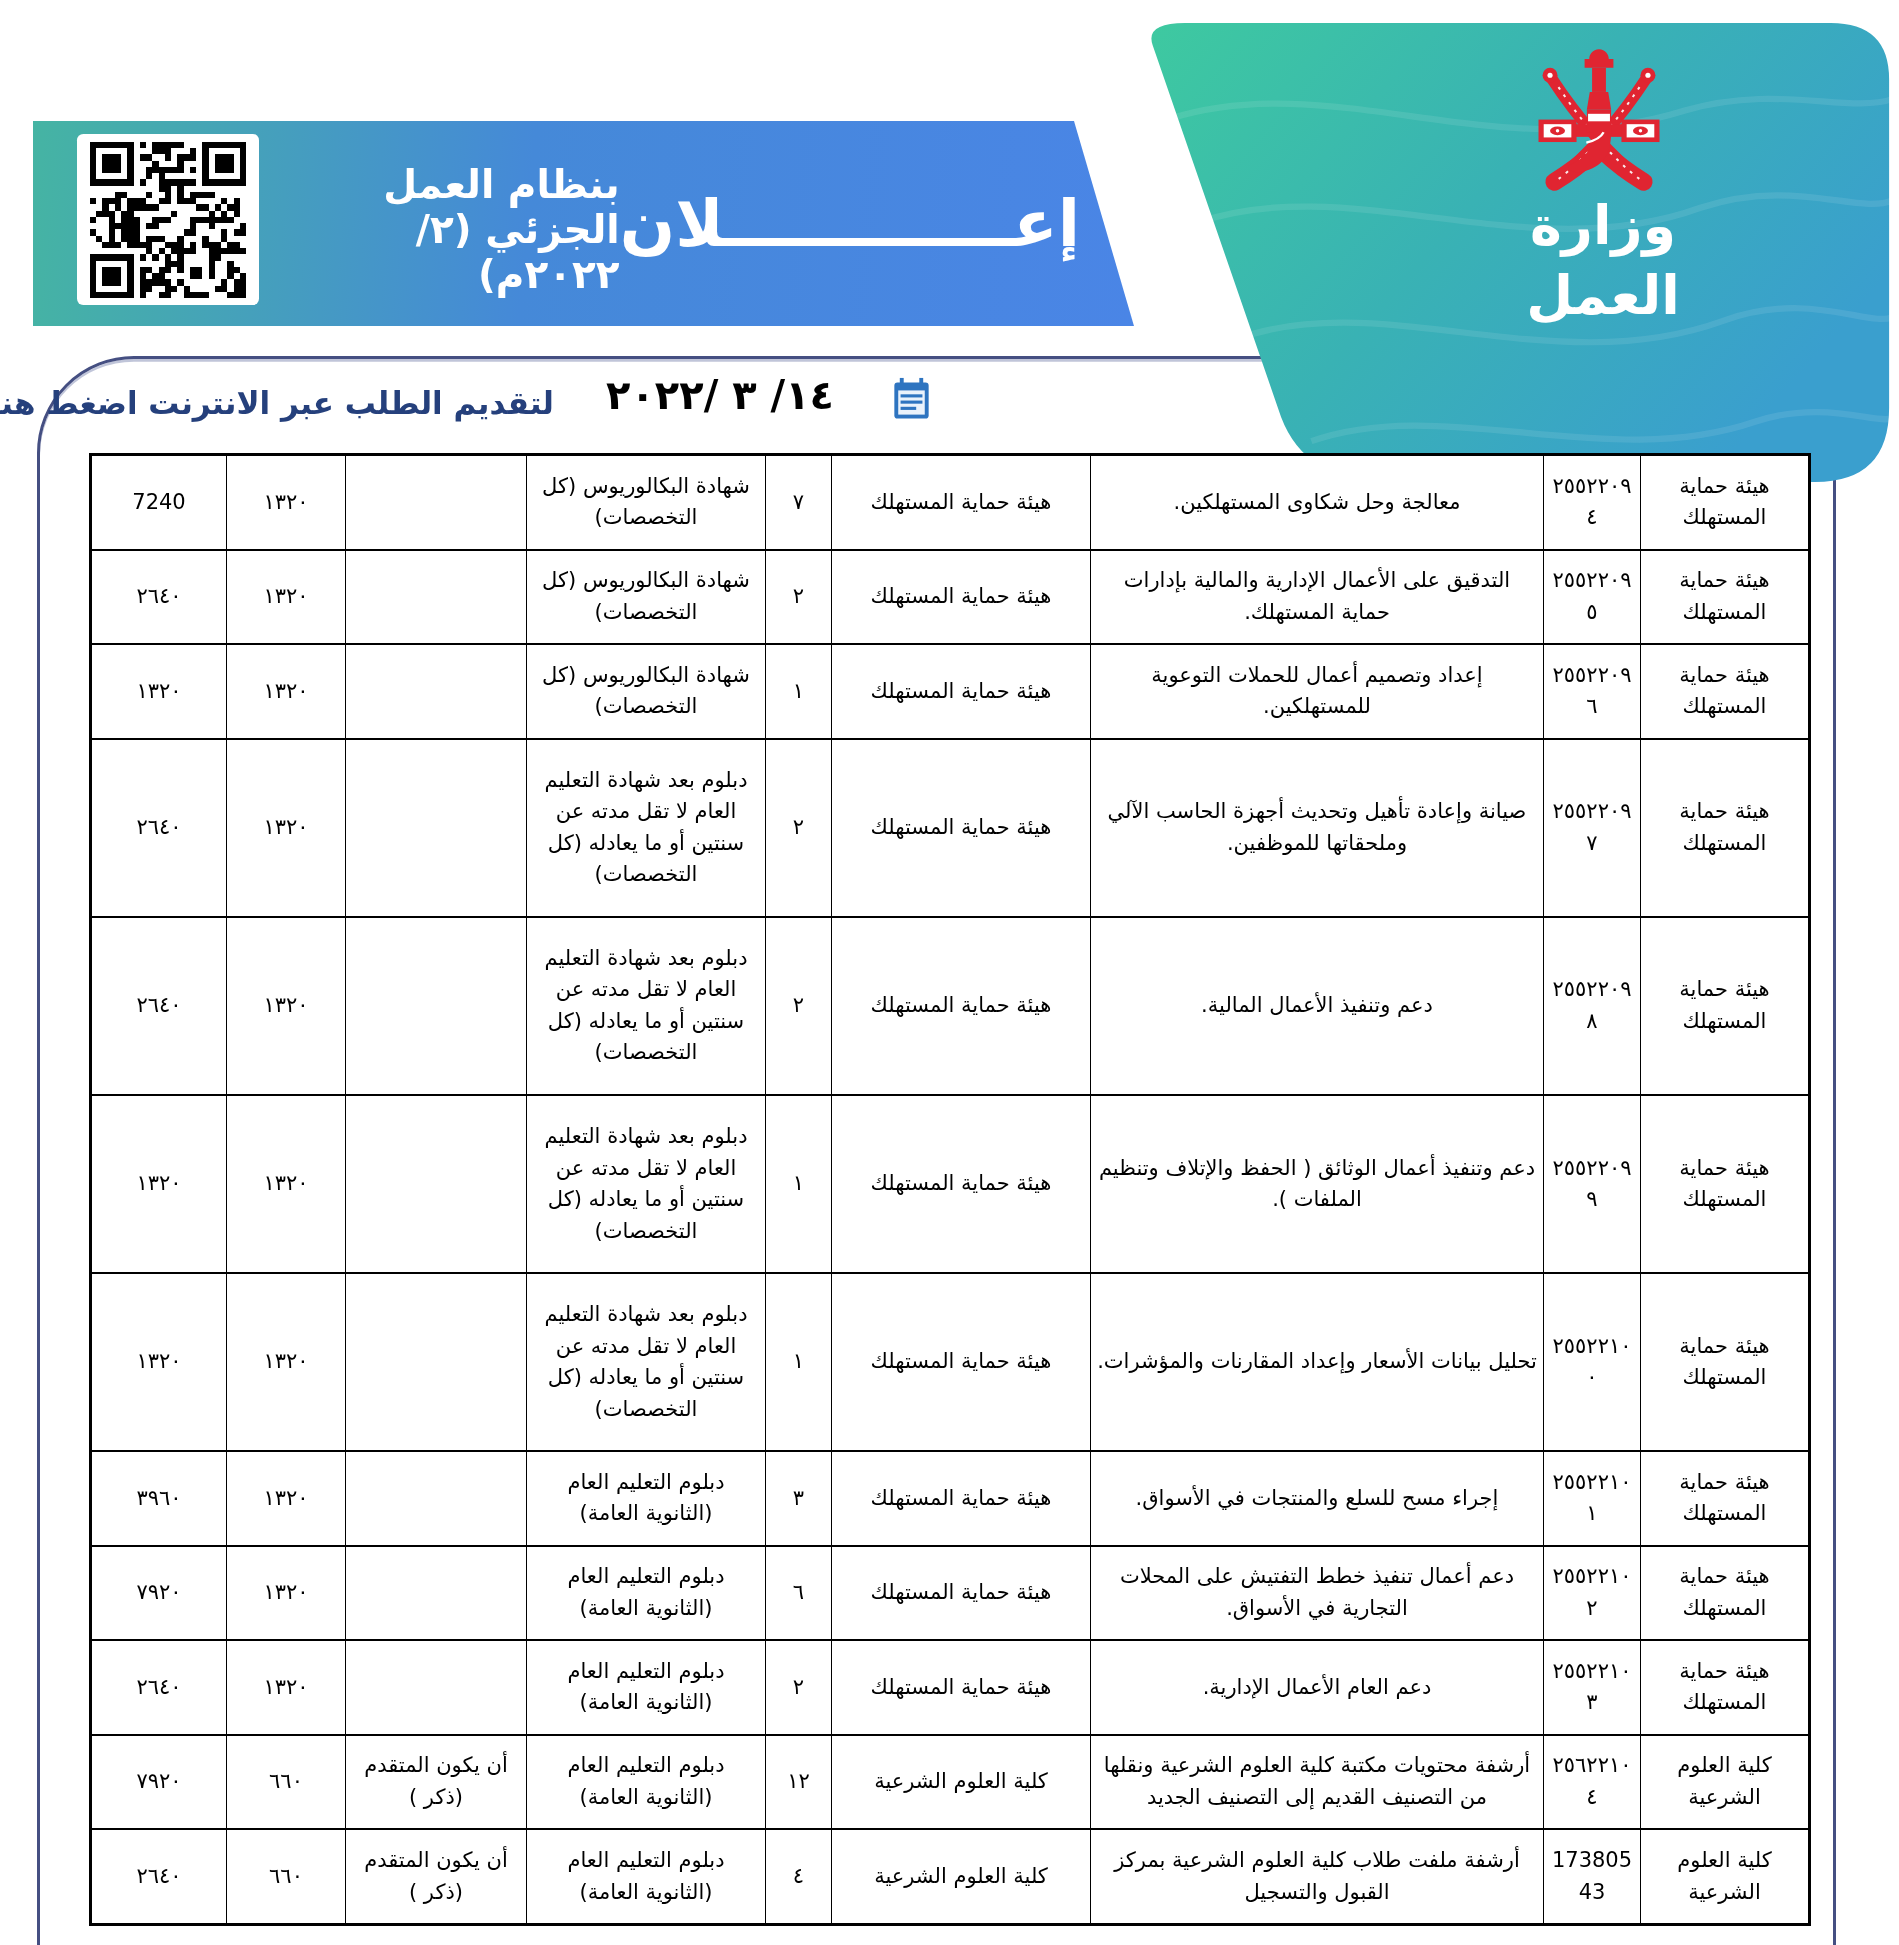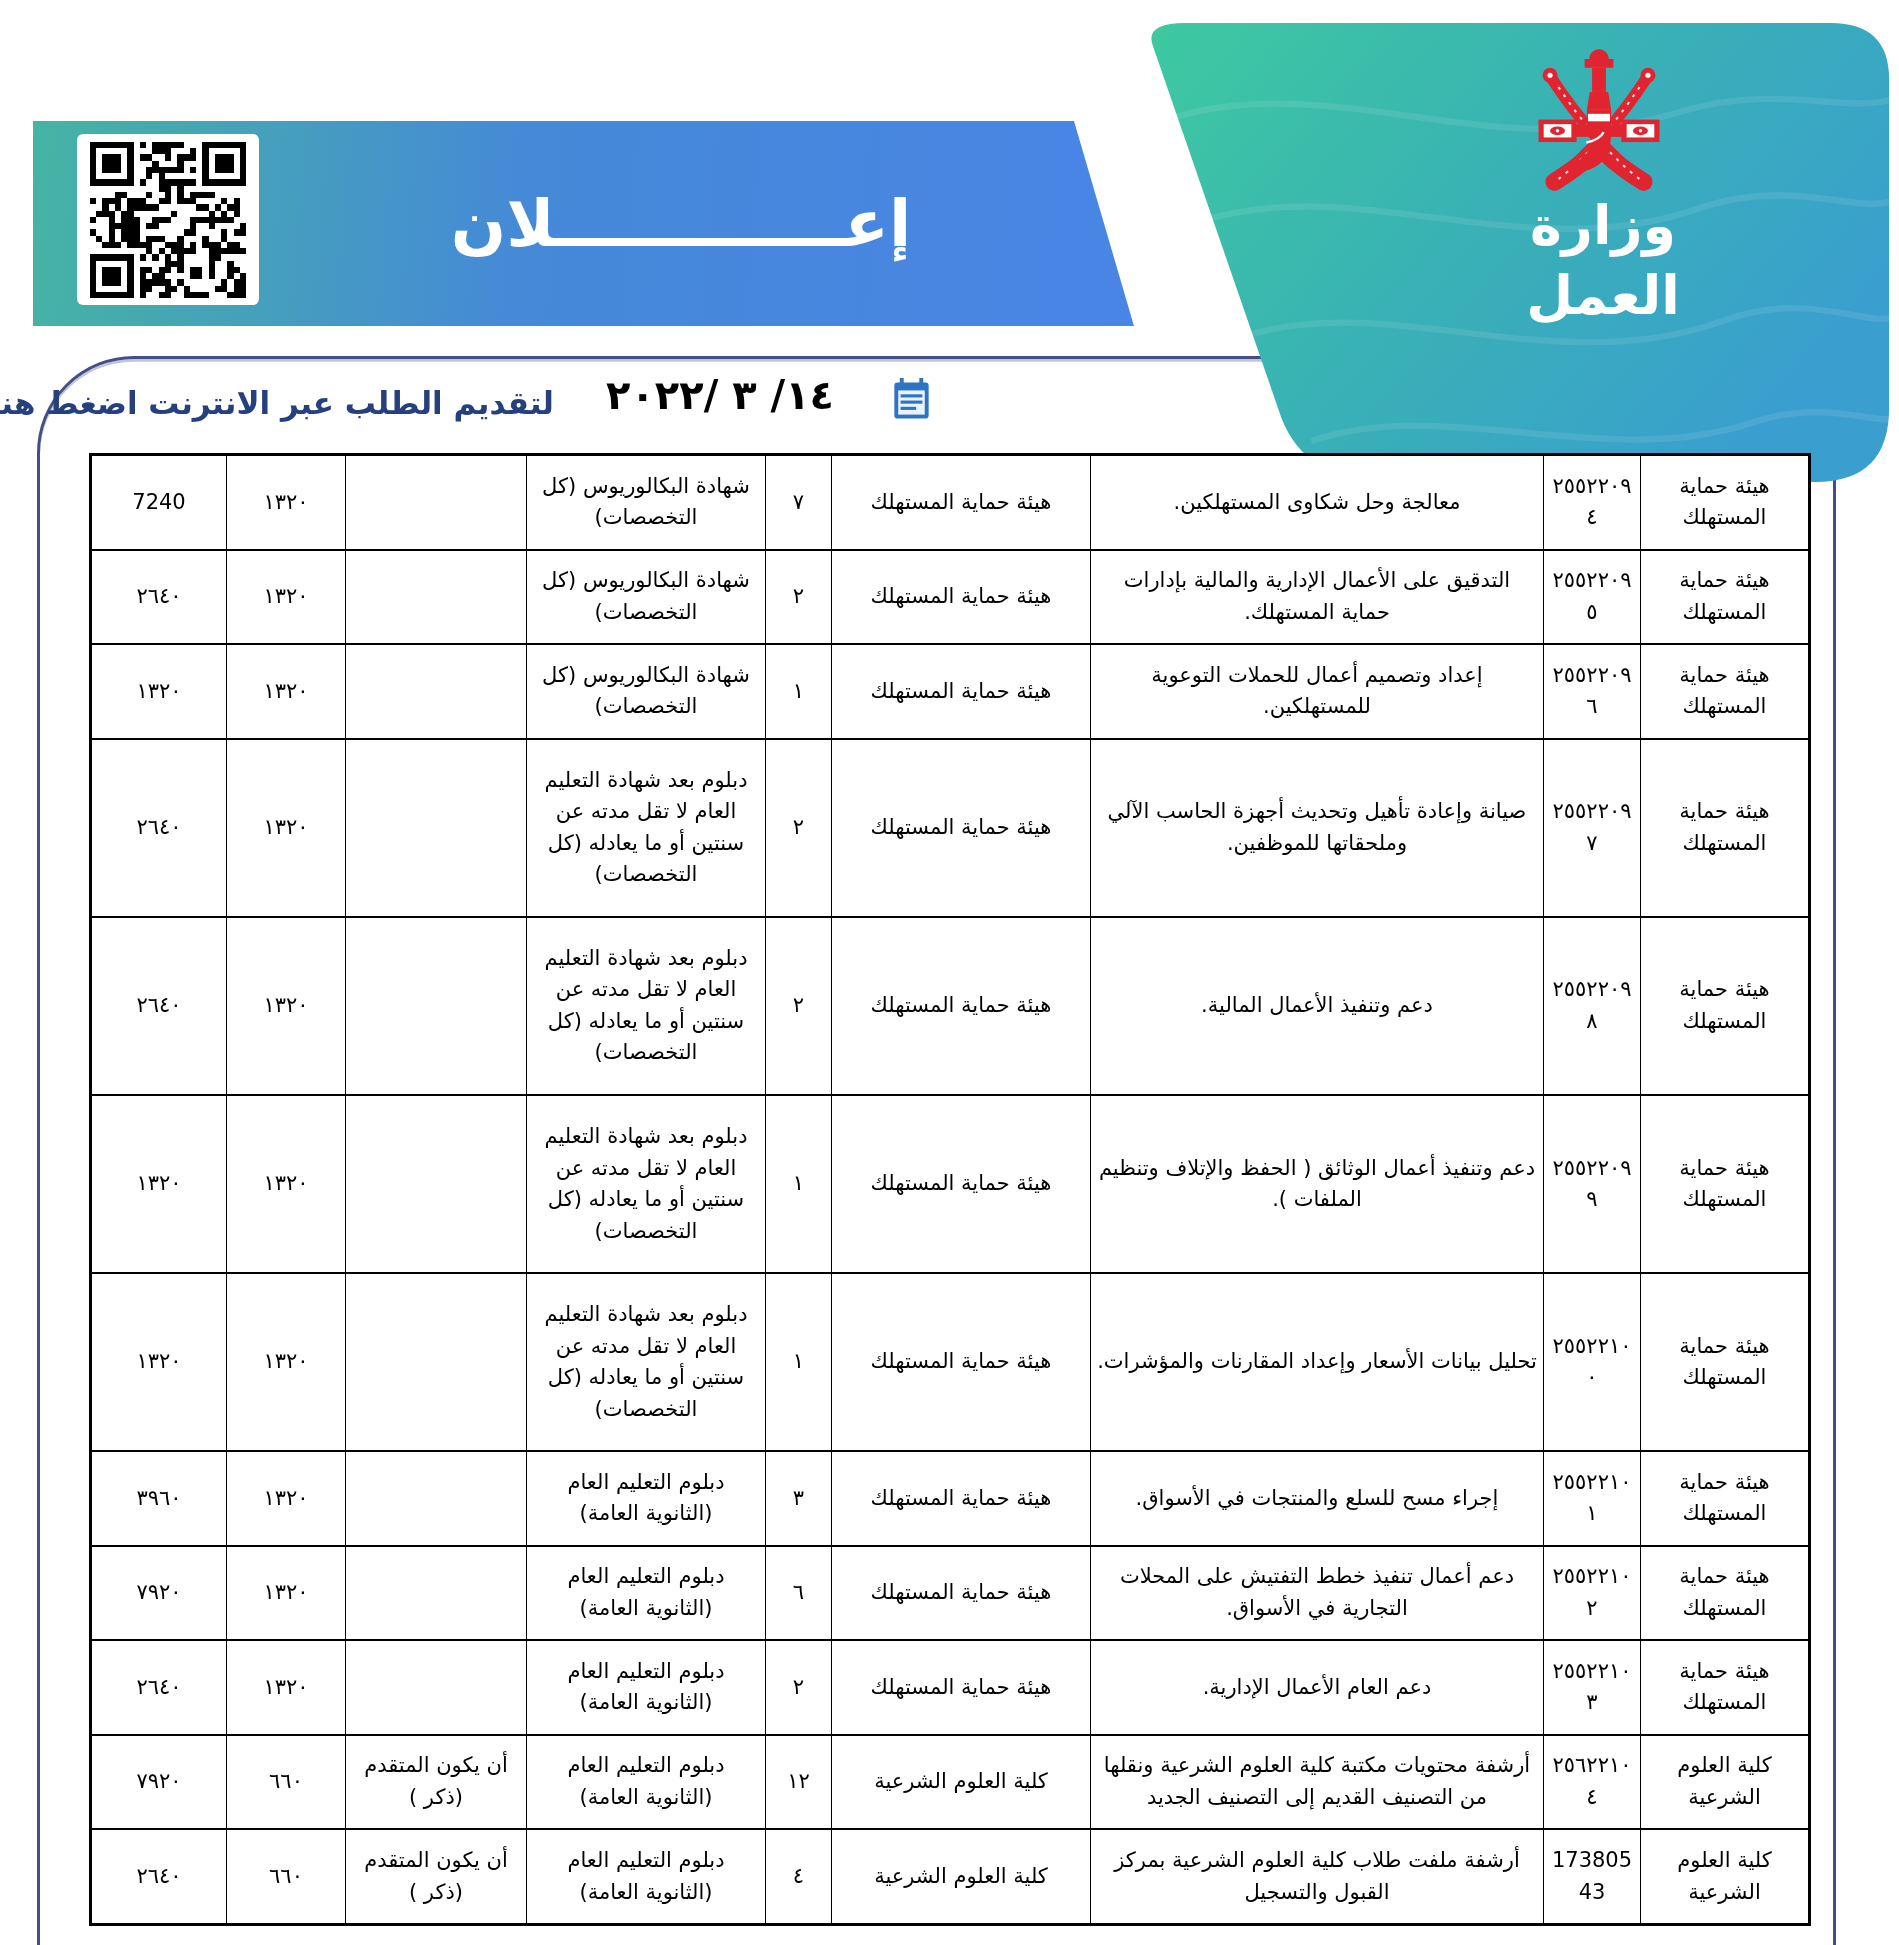--- a/index.html
+++ b/index.html
@@ -281,20 +281,21 @@
           <rect x="18" y="0" width="7" height="7" fill="#000"></rect>
           <rect x="19" y="1" width="5" height="5" fill="#fff"></rect>
           <rect x="20" y="2" width="3" height="3" fill="#000"></rect>
           <rect x="0" y="18" width="7" height="7" fill="#000"></rect>
           <rect x="1" y="19" width="5" height="5" fill="#fff"></rect>
           <rect x="2" y="20" width="3" height="3" fill="#000"></rect>
         </svg>
     </div>
     <div class="banner-text">
       <div class="banner-title">إعـــــــــــــلان</div>
+      <div class="banner-subtitle">بنظام العمل الجزئي (٢/ ٢٠٢٢م)</div>
     </div>
   </div>
 
   <svg class="teal-panel" viewBox="0 0 1915 1190">
     <defs>
       <linearGradient id="tealgrad" x1="0" y1="0" x2="1" y2="0.55">
         <stop offset="0" stop-color="#3ec9a0"></stop>
         <stop offset="0.5" stop-color="#39b2b4"></stop>
         <stop offset="1" stop-color="#3a9fce"></stop>
       </linearGradient>

